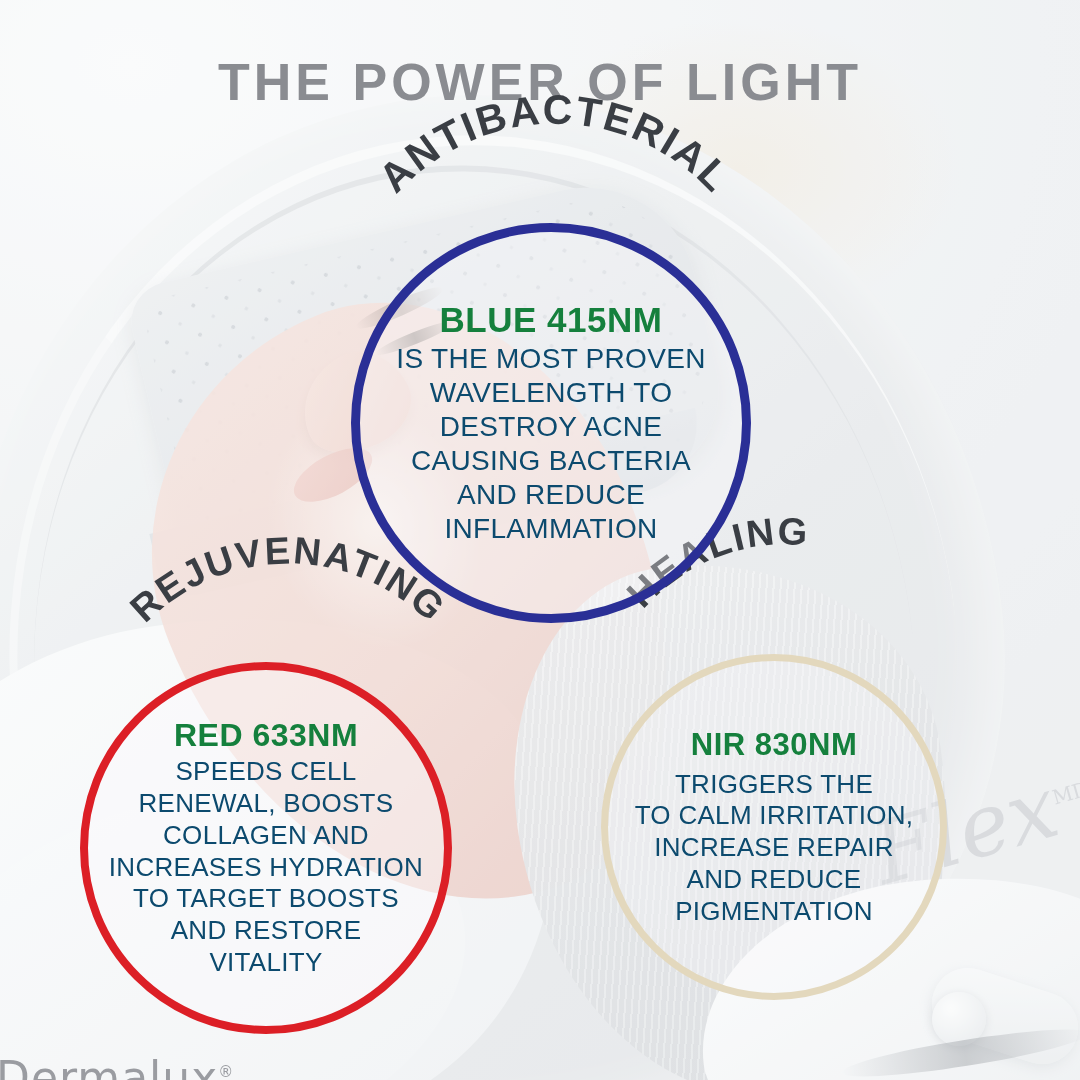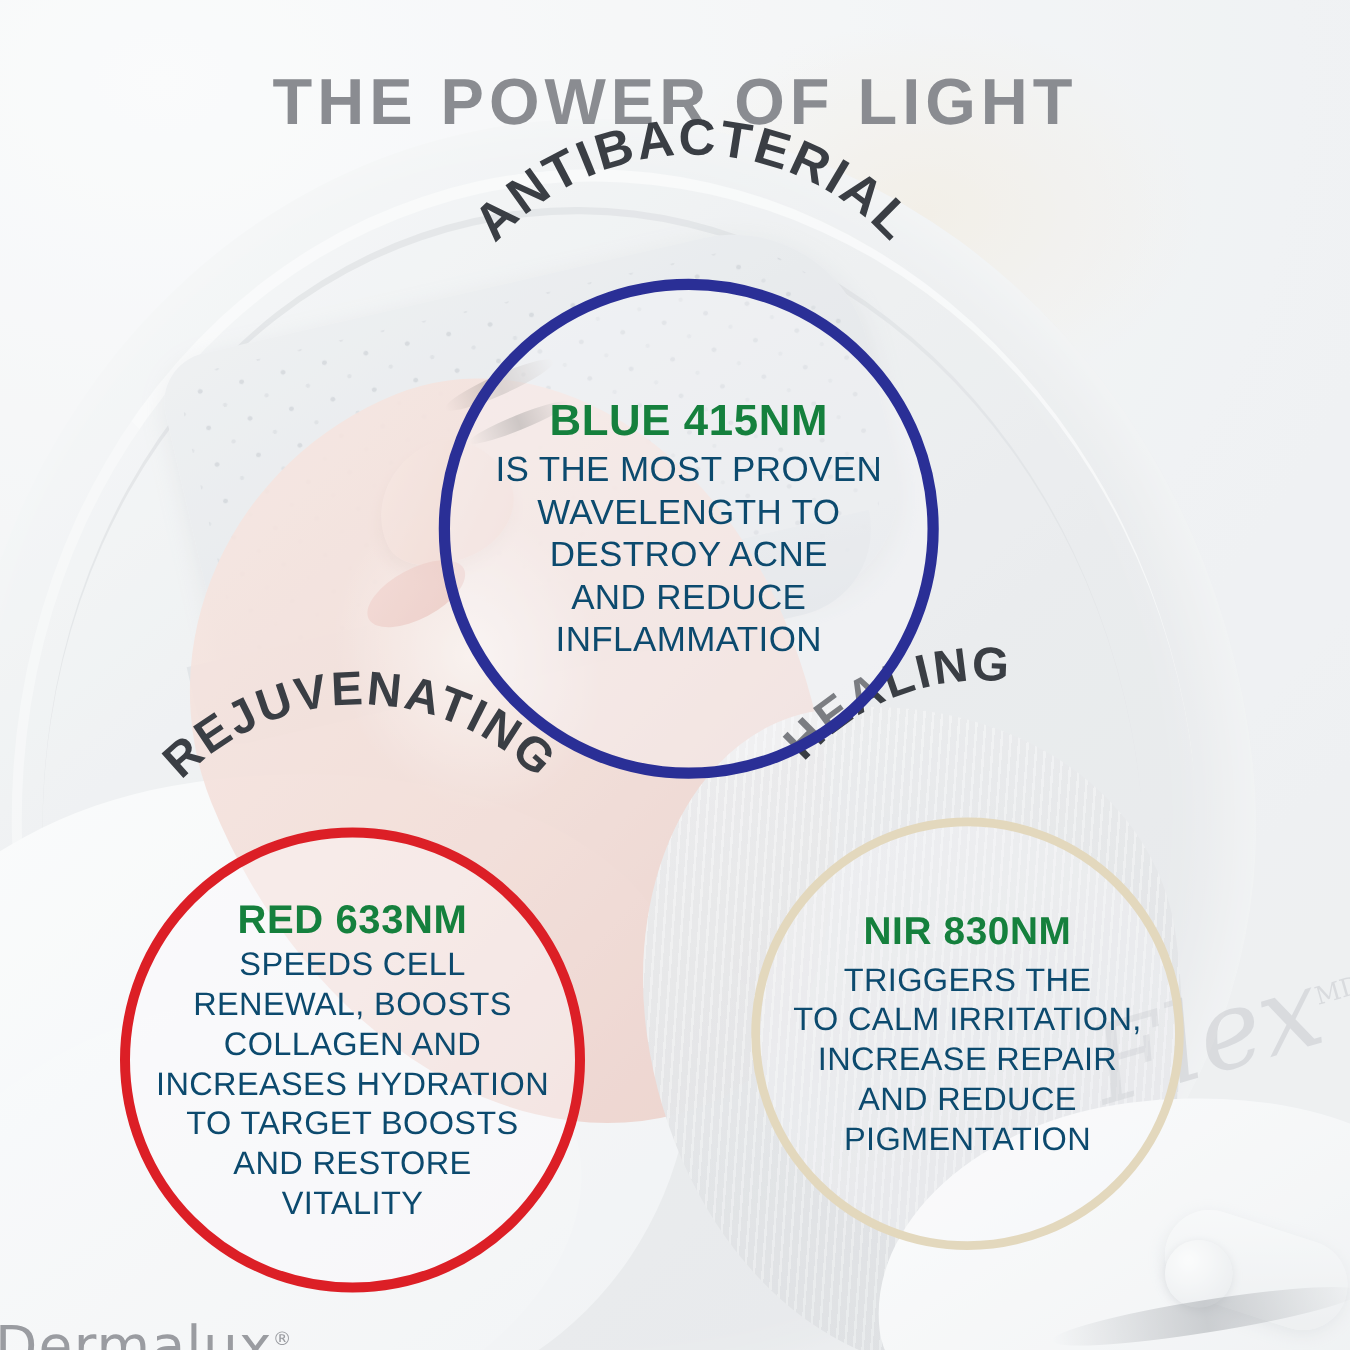--- a/index.html
+++ b/index.html
@@ -145,21 +145,21 @@
     text-align:center;box-sizing:border-box;}
   .circle .head{font-weight:700;color:#15803d;}
   .circle .body{color:#0c4a6e;}
 
   #c-blue{left:351px;top:223px;width:400px;height:400px;
     border:9px solid #2a2f96;
     background:rgba(250,250,252,.34);}
   #c-blue .head{font-size:35px;letter-spacing:.5px;margin-bottom:2px;}
   #c-blue .body{font-size:28px;line-height:1.22;letter-spacing:.3px;}
 
-  #c-red{left:96px;top:662px;width:372px;height:372px;
+  #c-red{left:80px;top:662px;width:372px;height:372px;
     border:8px solid #dc1f26;
     background:rgba(252,251,252,.40);}
   #c-red .head{font-size:32px;letter-spacing:.5px;margin-bottom:2px;}
   #c-red .body{font-size:26px;line-height:1.22;letter-spacing:.3px;}
 
   #c-nir{left:601px;top:654px;width:346px;height:346px;
     border:7px solid #e3d8bd;
     background:rgba(250,250,251,.30);}
   #c-nir .head{font-size:31px;letter-spacing:.5px;margin-bottom:6px;}
   #c-nir .body{font-size:26px;line-height:1.22;letter-spacing:.3px;}
@@ -246,20 +246,21 @@
       <textPath href="#arcNir" startOffset="37%" text-anchor="middle">HEALING</textPath>
     </text>
   </svg>
 
   <div class="circle" id="c-blue">
     <div class="head">BLUE 415NM</div>
     <div class="body">
       <div>IS THE MOST PROVEN</div>
       <div>WAVELENGTH TO</div>
       <div>DESTROY ACNE</div>
+      <div>CAUSING BACTERIA</div>
       <div>AND REDUCE</div>
       <div>INFLAMMATION</div>
     </div>
   </div>
 
   <div class="circle" id="c-red">
     <div class="head">RED 633NM</div>
     <div class="body">
       <div>SPEEDS CELL</div>
       <div>RENEWAL, BOOSTS</div>

